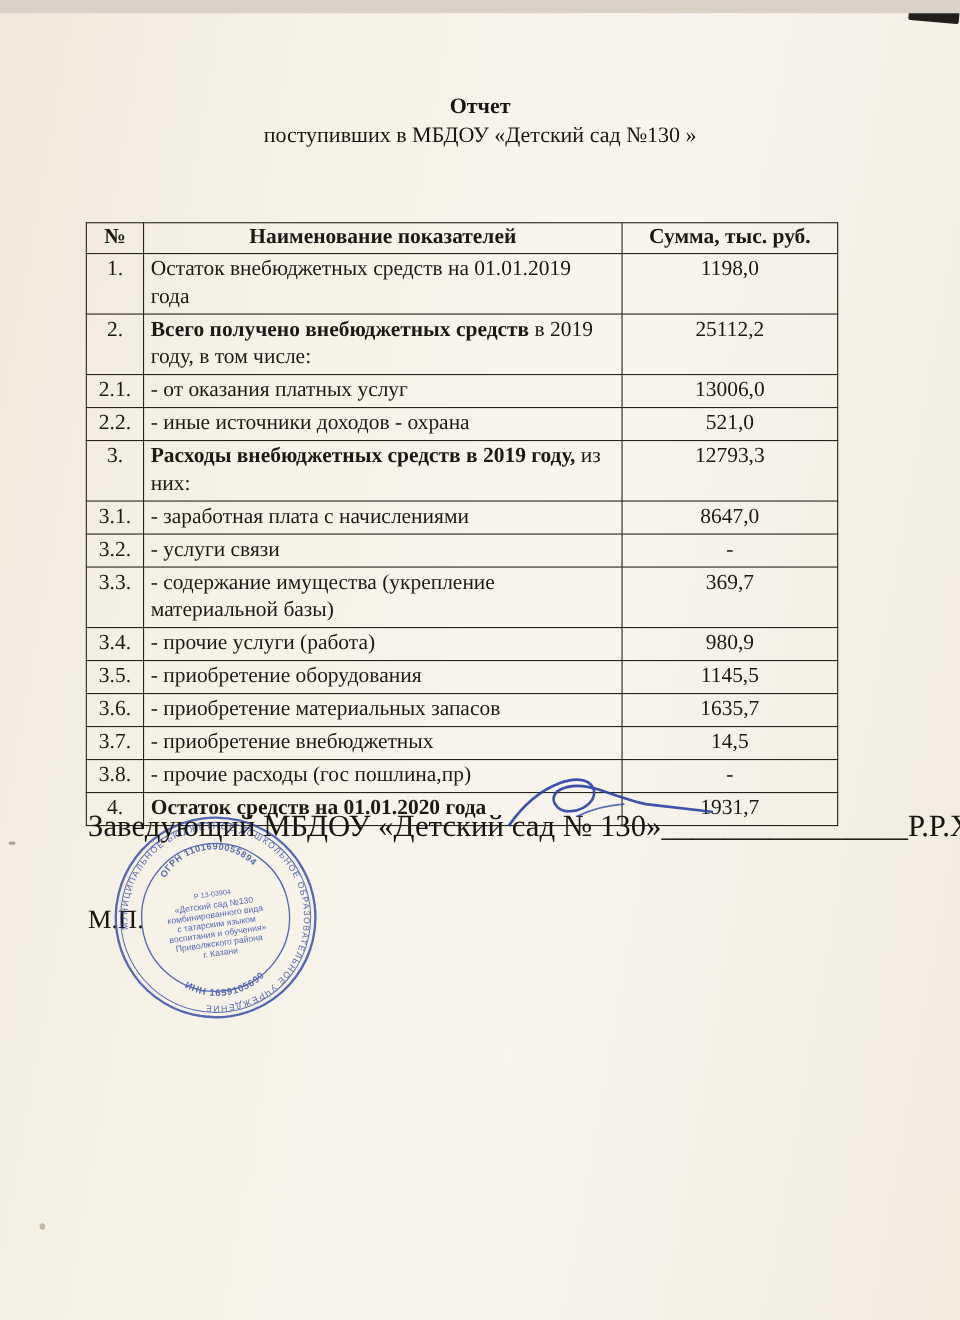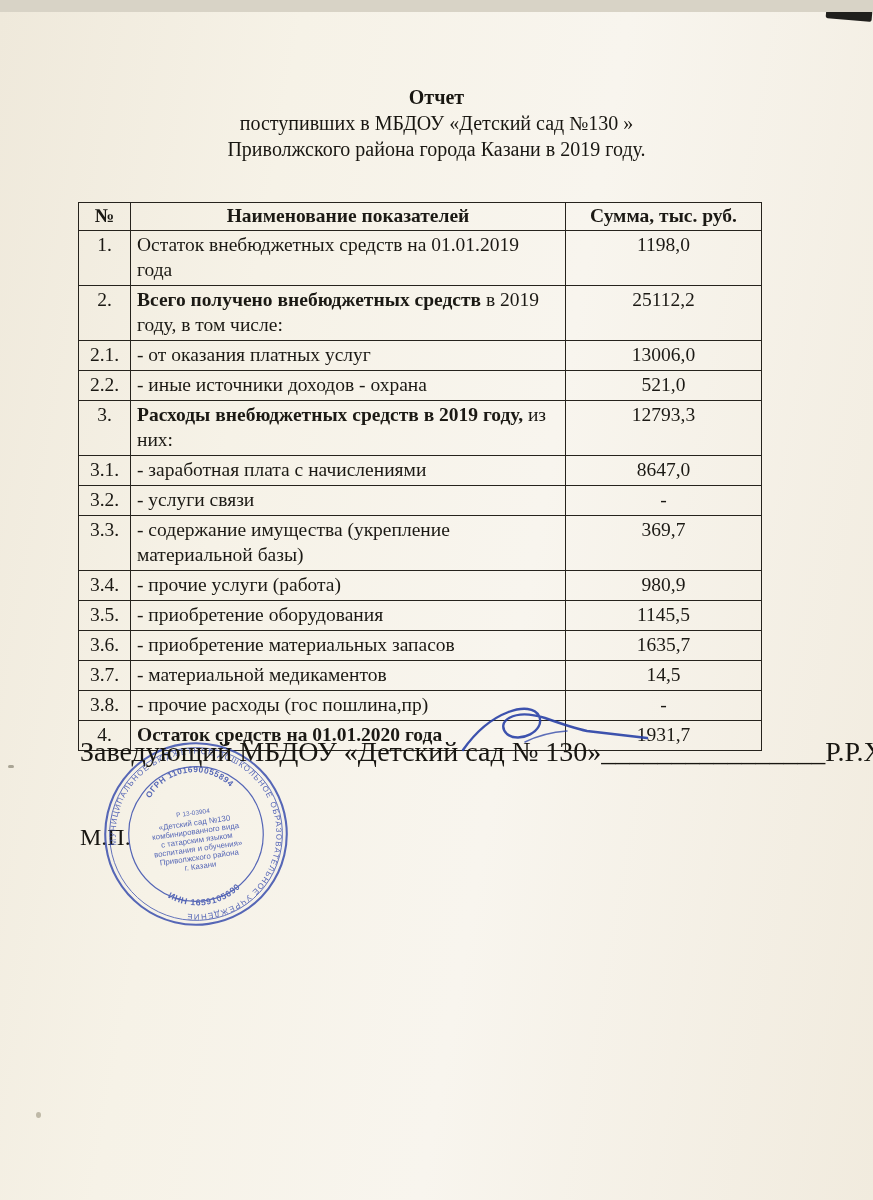--- a/index.html
+++ b/index.html
@@ -61,21 +61,20 @@
 
 <div class="page">
 
   <div class="corner-mark"></div>
   <div class="speck1"></div>
   <div class="speck2"></div>
 
   <div class="title-block">
     <div class="t-bold">Отчет</div>
     <div>поступивших в МБДОУ «Детский сад №130 »</div>
-    <div>Приволжского района города Казани в 2019 году.</div>
   </div>
 
   <div class="table-wrap">
     <table class="report">
       <colgroup>
         <col style="width:52px">
         <col style="width:435px">
         <col>
       </colgroup>
       <thead>
@@ -136,21 +135,21 @@
       <td class="c-name"><span class="row-bold"></span><span>- приобретение оборудования</span></td>
       <td class="c-val">1145,5</td>
     </tr>
           <tr>
       <td class="c-num">3.6.</td>
       <td class="c-name"><span class="row-bold"></span><span>- приобретение материальных запасов</span></td>
       <td class="c-val">1635,7</td>
     </tr>
           <tr>
       <td class="c-num">3.7.</td>
-      <td class="c-name"><span class="row-bold"></span><span>- материальной медикаментов</span></td>
+      <td class="c-name"><span class="row-bold"></span><span>- приобретение внебюджетных</span></td>
       <td class="c-val">14,5</td>
     </tr>
           <tr>
       <td class="c-num">3.8.</td>
       <td class="c-name"><span class="row-bold"></span><span>- прочие расходы (гос пошлина,пр)</span></td>
       <td class="c-val">-</td>
     </tr>
           <tr>
       <td class="c-num">4.</td>
       <td class="c-name"><span class="row-bold">Остаток средств на 01.01.2020 года</span><span></span></td>

